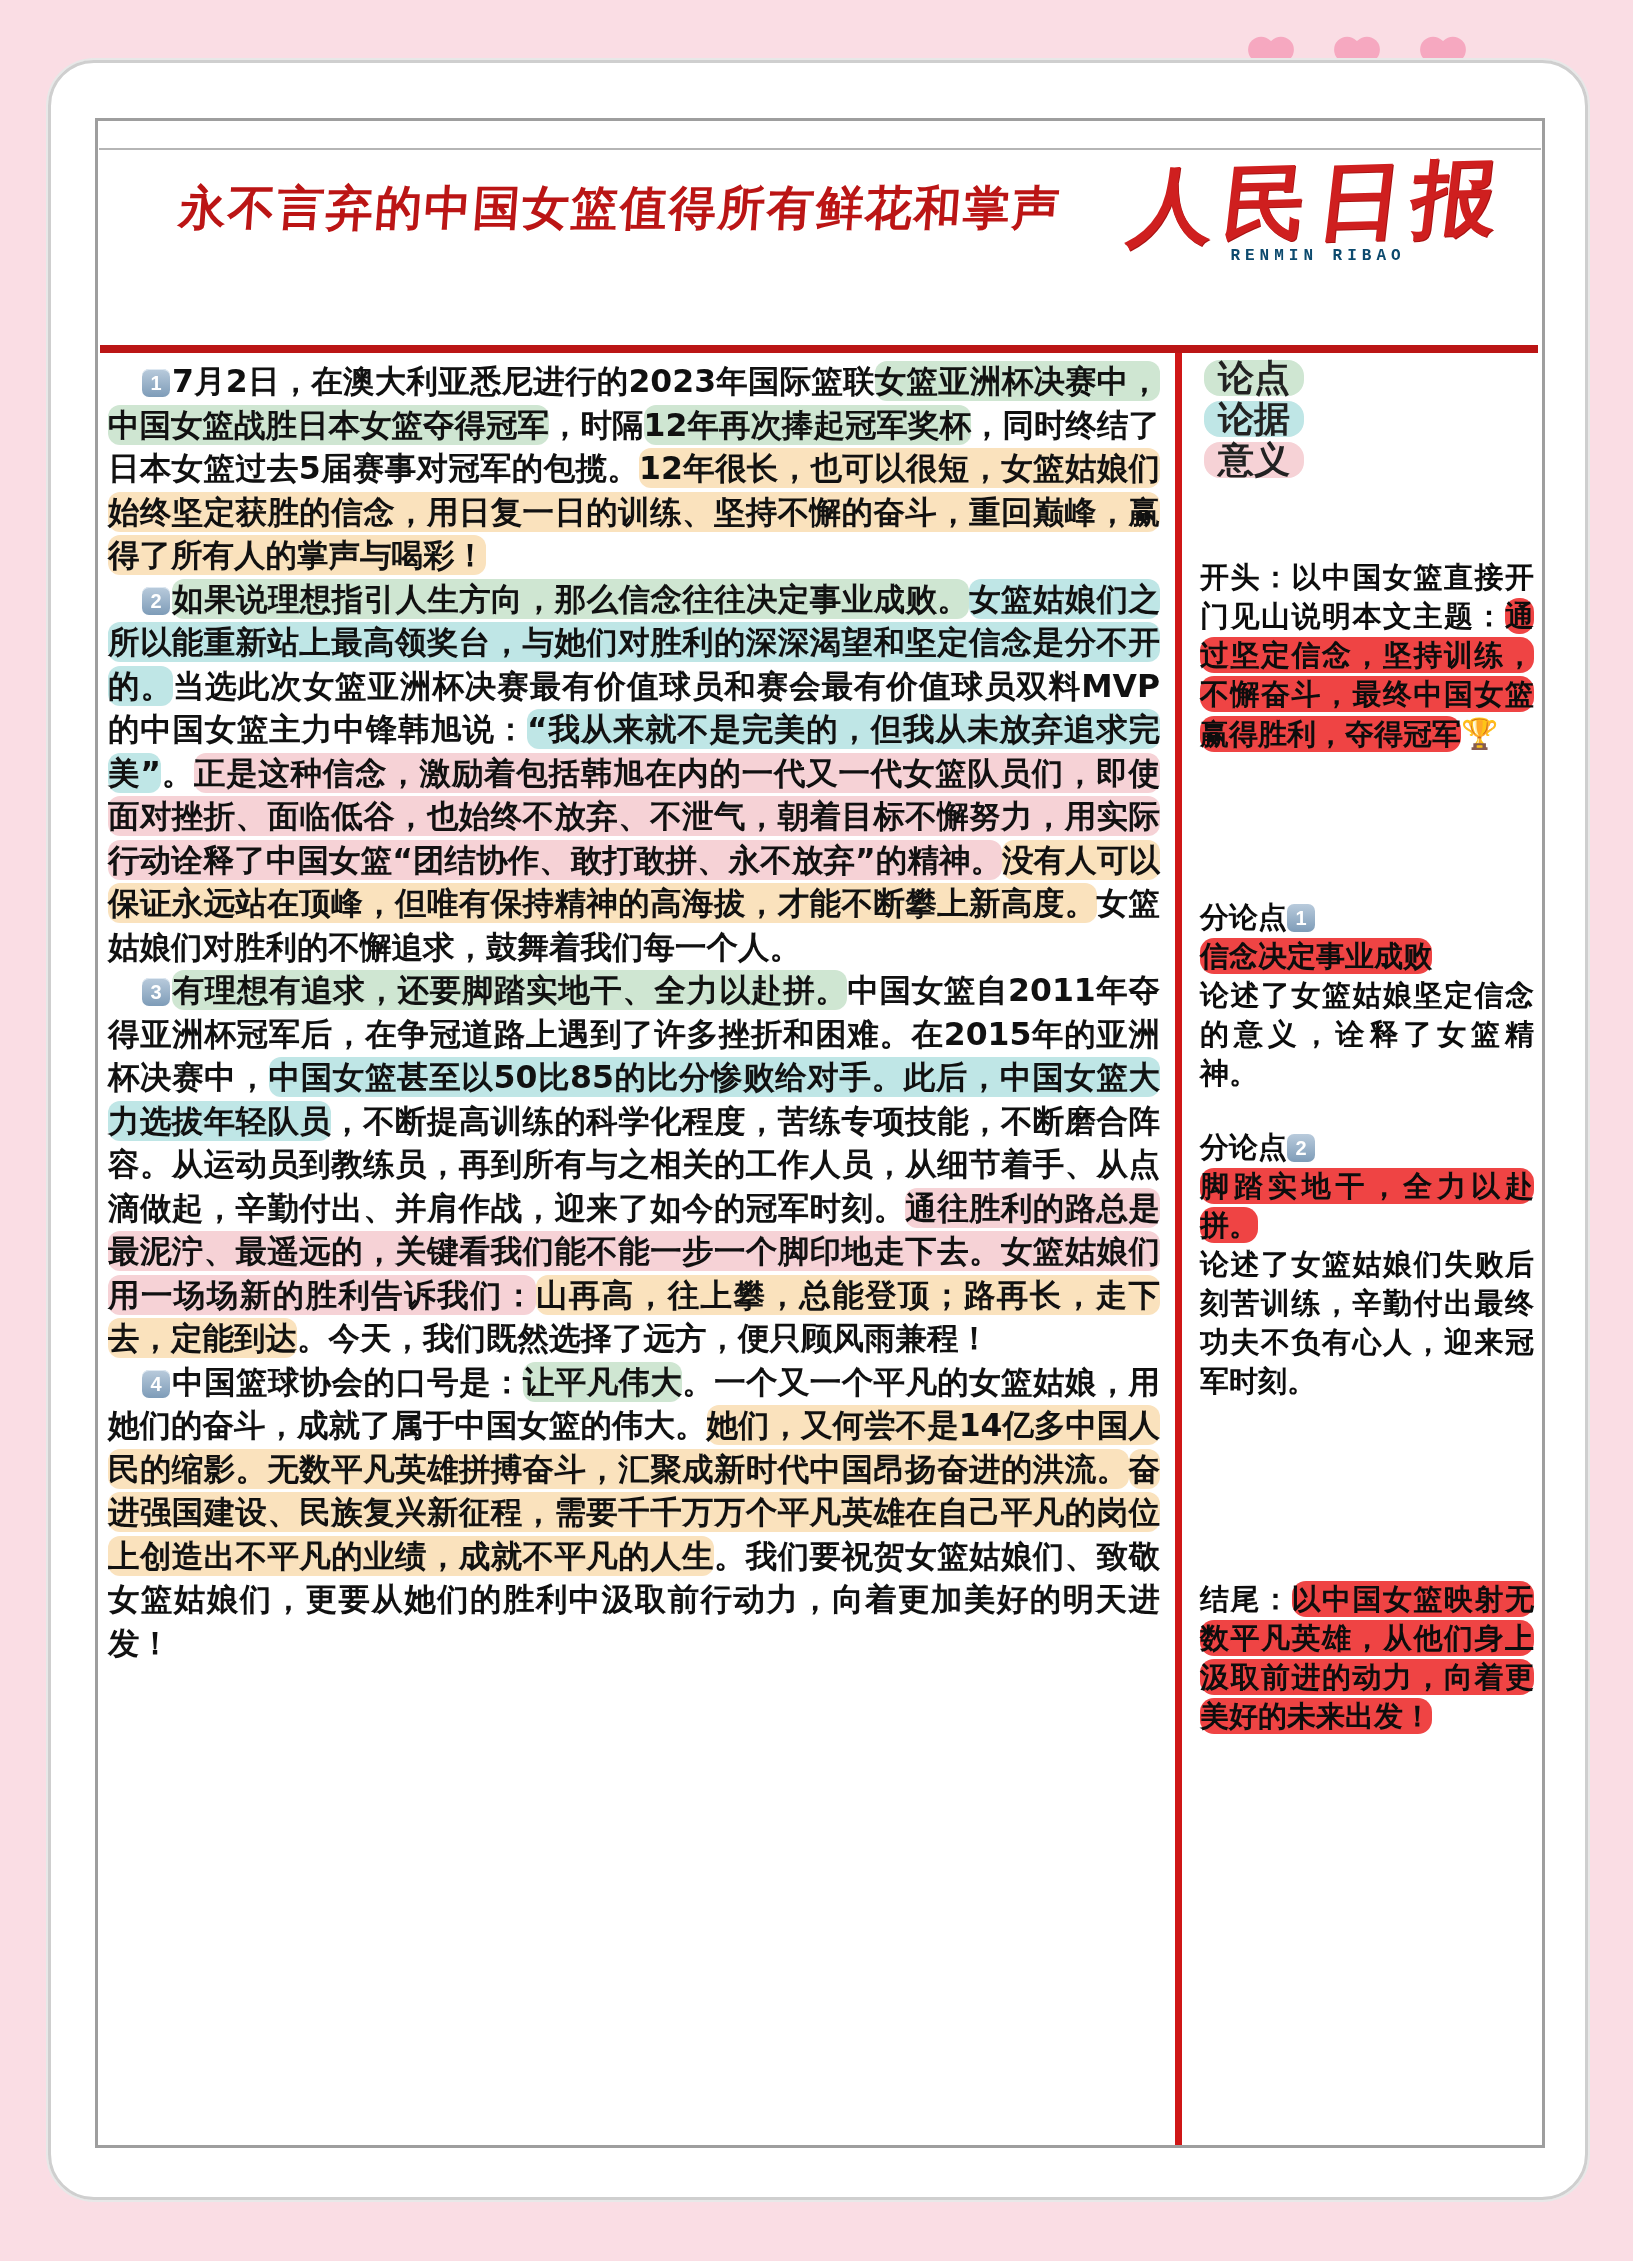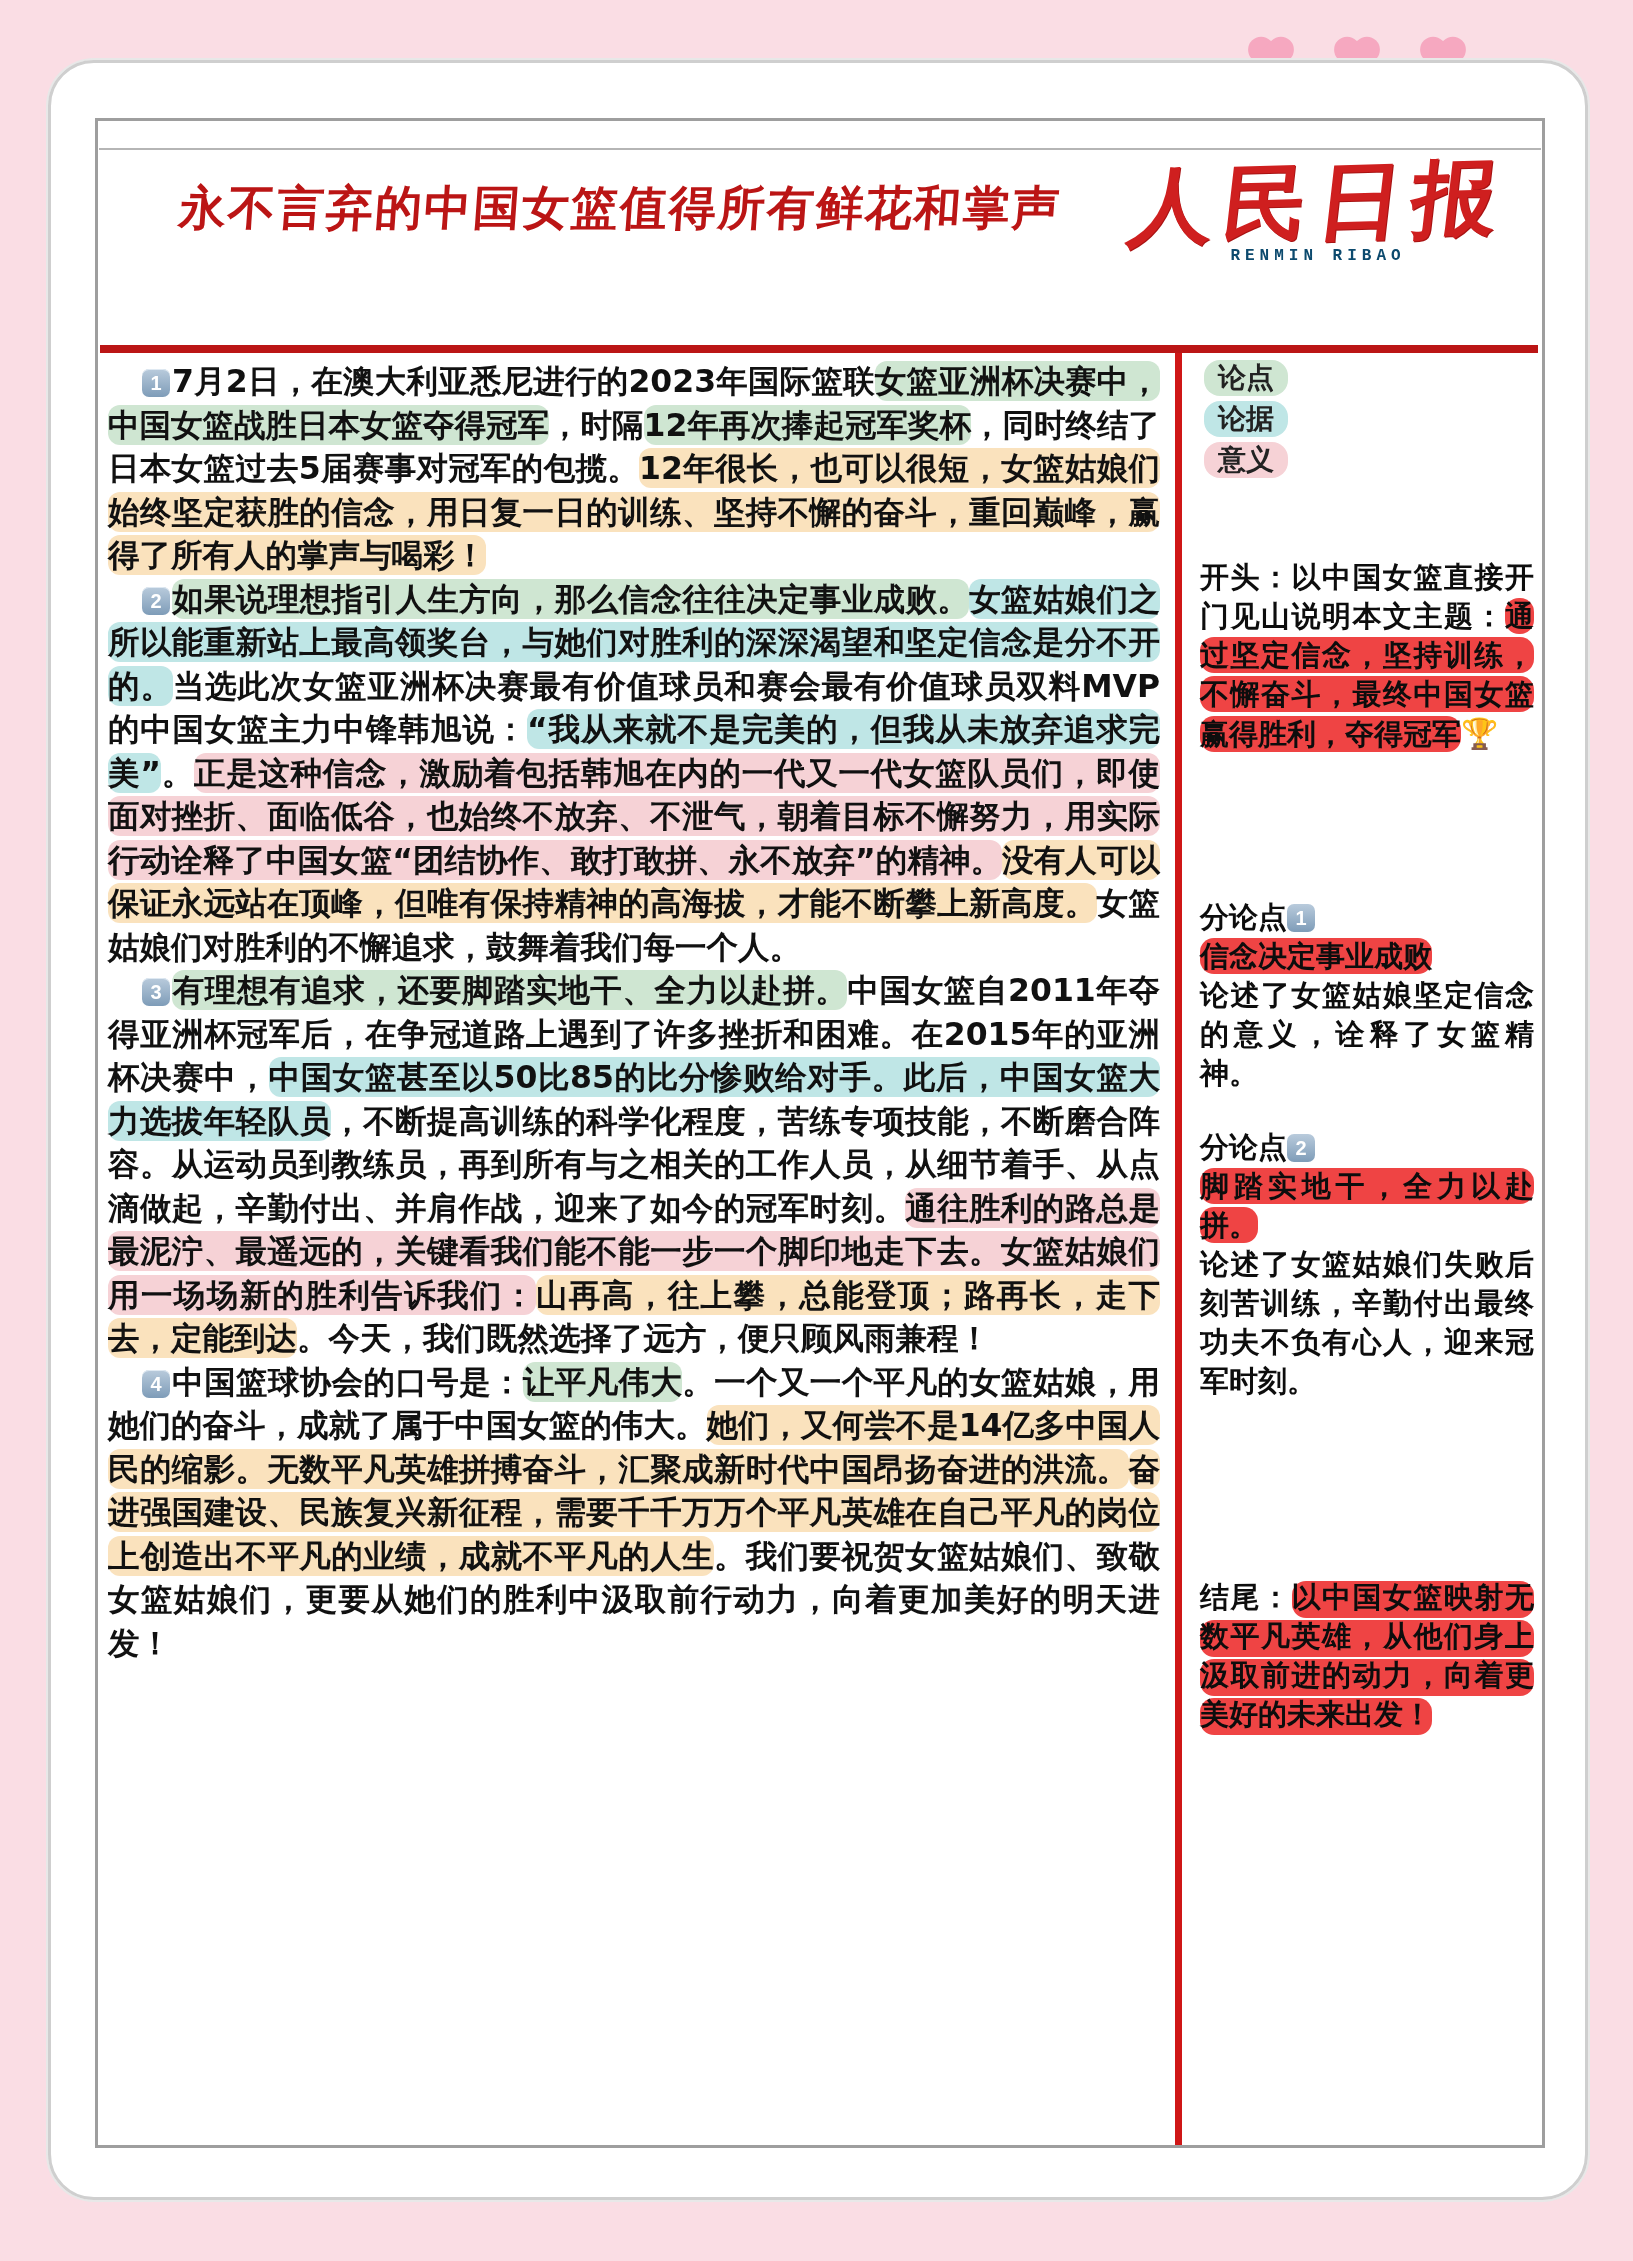--- a/index.html
+++ b/index.html
@@ -105,41 +105,41 @@
 
   
   .sidebar{
     position:absolute;left:1192px;top:358px;width:340px;
   }
   .legend{position:relative;height:130px;}
   .legend-left{position:absolute;left:12px;top:2px;width:130px;}
   .legend-right{position:absolute;left:150px;top:14px;width:190px;}
   .tag{
     display:inline-block;border-radius:16px;padding:1px 14px;margin-bottom:5px;
-    font-size:28px;font-weight:700;color:#222;
+    font-size:36px;font-weight:700;color:#222;
     font-family:"DejaVu Sans","Liberation Sans",sans-serif;
     line-height:34px;
   }
   .t-green{background:#cfe6d2;}
   .t-cyan{background:#bfe6e6;}
   .t-pink{background:#f6d2d6;}
   .t-tan{background:#f7e3ae;}
   .t-gray{background:#dcdcdc;}
 
   .note{
     font-family:"Liberation Serif","DejaVu Serif",serif;
     font-size:29px;line-height:39px;color:#0d0d0d;font-weight:700;
     letter-spacing:0px;padding-left:8px;padding-right:4px;
     text-align:justify;text-justify:inter-character;
   }
   .note .hl-yellow{border-radius:14px;}
   .n-open{position:absolute;top:200px;width:334px;}
   .n-p1{position:absolute;top:492px;width:334px;margin-top:48px;}
   .n-p2{position:absolute;top:770px;width:334px;}
-  .n-end{position:absolute;top:1222px;width:334px;font-family:Liberation Mono, monospace;}
+  .n-end{position:absolute;top:1222px;width:334px;}
   .sub-label{font-weight:700;}
   .minibox{
     display:inline-block;width:28px;height:28px;line-height:28px;text-align:center;
     border-radius:7px;background:linear-gradient(#b9cbdc,#7e9cb8);color:#fff;
     font-size:20px;font-weight:700;vertical-align:2px;
     font-family:"Liberation Sans",sans-serif;
   }
   .trophy{font-size:30px;}
 </style>
 </head>

